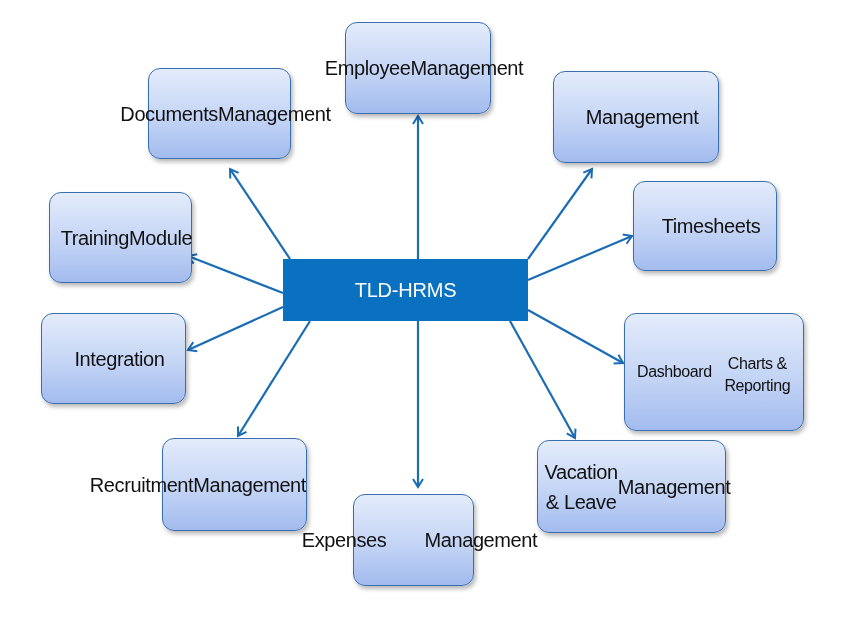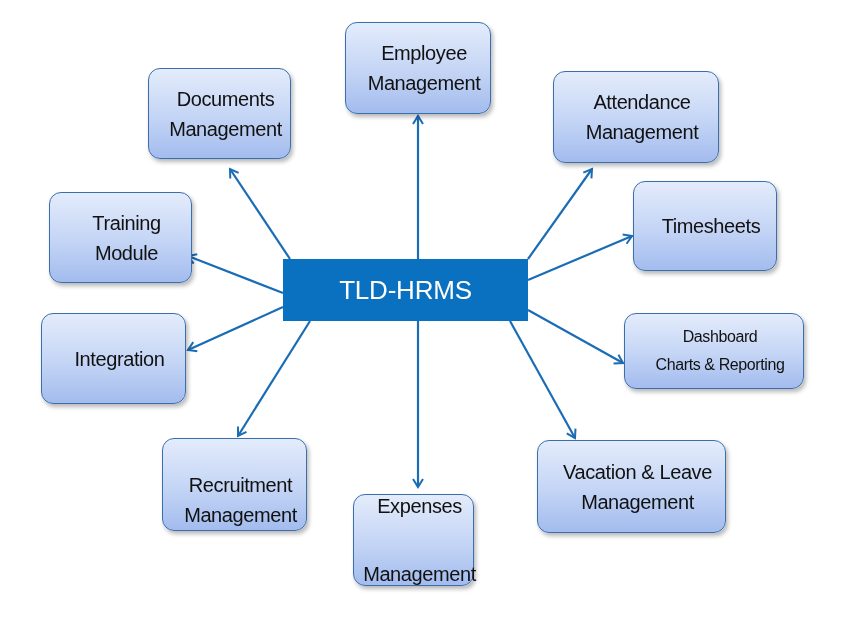--- a/index.html
+++ b/index.html
@@ -33,33 +33,33 @@
       position: absolute;
       left: 283px;
       top: 259px;
       width: 245px;
       height: 62px;
       background: #0a71c1;
       color: #ffffff;
       display: flex;
       align-items: center;
       justify-content: center;
-      font-size: 26px;
+      font-size: 20px;
       letter-spacing: -0.2px;
       z-index: 2;
     }
     .node {
       position: absolute;
       box-sizing: border-box;
       border: 1.5px solid #3a6fae;
       border-radius: 12px;
       background: linear-gradient(to bottom, #e4ecfb 0%, #c3d4f5 55%, #a3bcee 100%);
       box-shadow: 2px 3px 4px rgba(0,0,0,0.28);
       display: flex;
-      flex-direction: column;
+      flex-direction: row;
       align-items: center;
       justify-content: center;
       text-align: center;
       color: #111111;
       font-size: 20px;
       line-height: 30px;
       letter-spacing: -0.4px;
       z-index: 2;
       padding-left: 12px;
     }
@@ -102,38 +102,37 @@
     <span>Employee</span>
     <span>Management</span>
   </div>
 
   <div class="node" style="left:148px;top:68px;width:143px;height:91px;">
     <span>Documents</span>
     <span>Management</span>
   </div>
 
   <div class="node" style="left:553px;top:71px;width:166px;height:92px;">
-    <span>Attendance</span>
     <span>Management</span>
   </div>
 
   <div class="node" style="left:43px;top:192px;width:143px;height:91px;margin-left:6px;">
     <span>Training</span>
     <span>Module</span>
   </div>
 
   <div class="node" style="left:633px;top:181px;width:144px;height:90px;">
     <span>Timesheets</span>
   </div>
 
   <div class="node" style="left:41px;top:313px;width:145px;height:91px;">
     <span>Integration</span>
   </div>
 
-  <div class="node small" style="left:624px;top:313px;width:180px;height:76px;">
+  <div class="node small" style="left:624px;top:313px;width:180px;height:118px;">
     <span>Dashboard</span>
     <span class="l2">Charts &amp; Reporting</span>
   </div>
 
   <div class="node" style="left:162px;top:438px;width:145px;height:93px;justify-content:flex-end;">
     <span>Recruitment</span>
     <span>Management</span>
   </div>
 
   <div class="node" style="left:537px;top:440px;width:189px;height:93px;">

